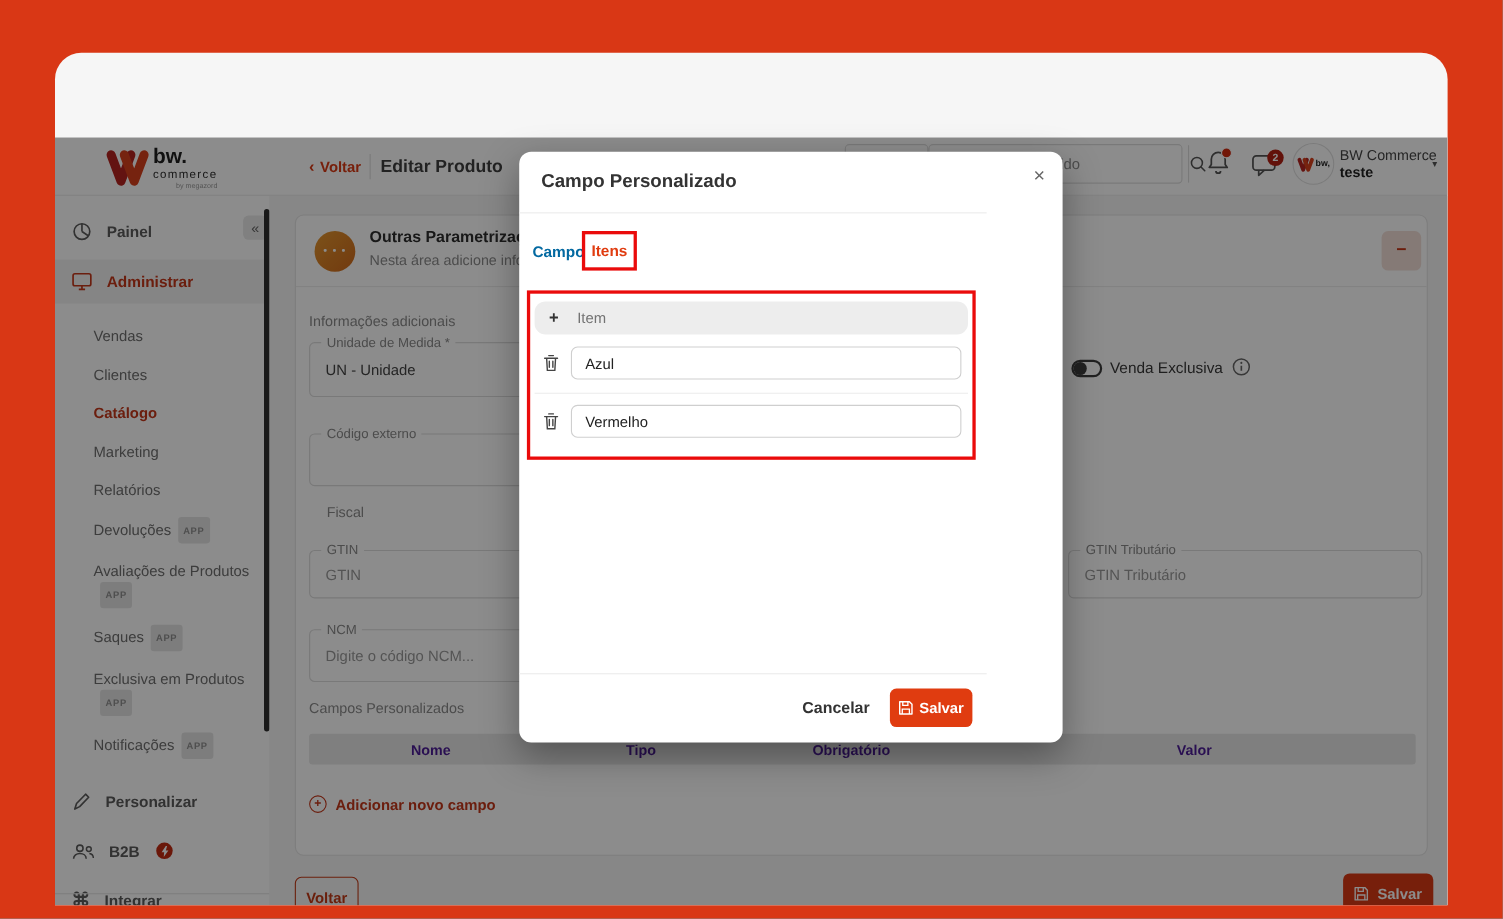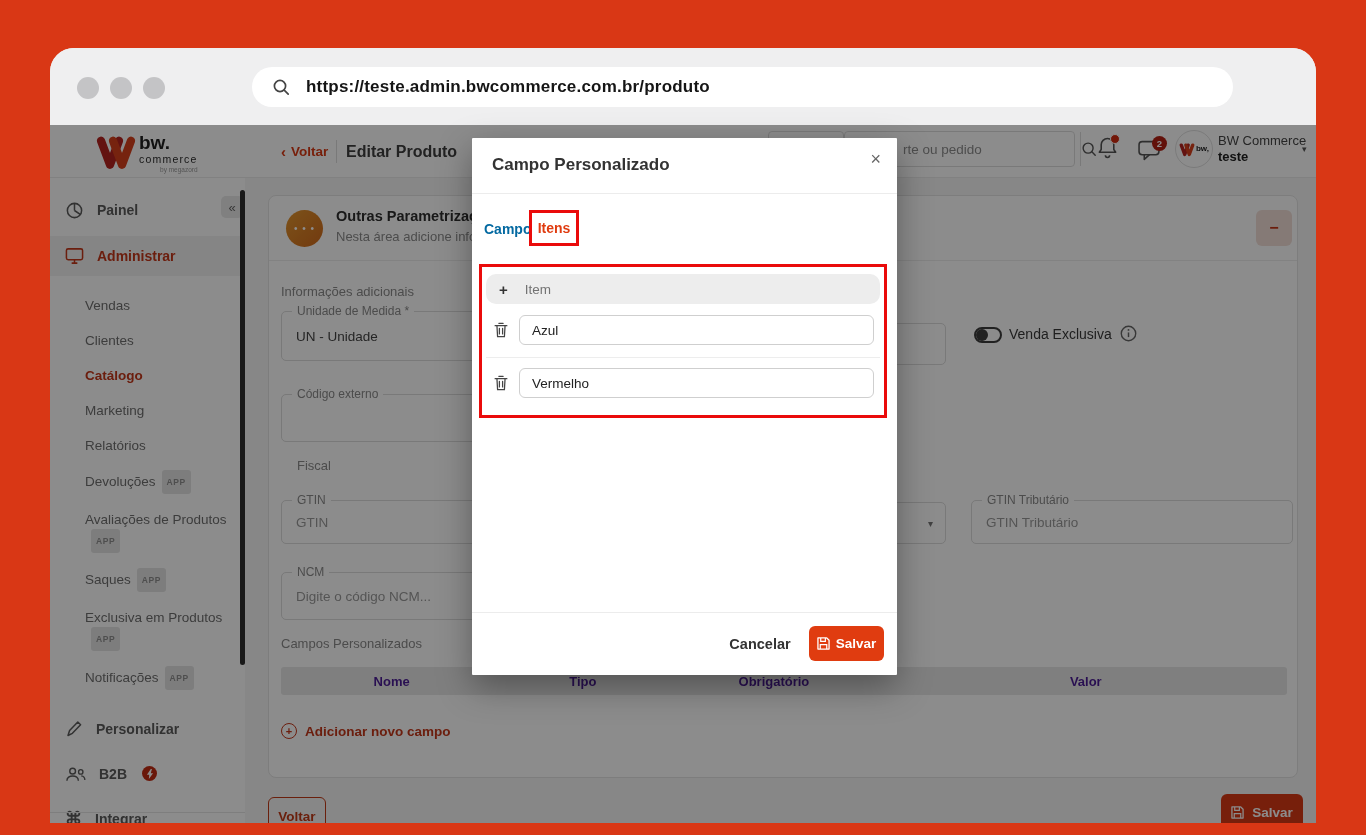--- a/index.html
+++ b/index.html
@@ -106,22 +106,22 @@
                  display:flex; align-items:center; justify-content:center; font-weight:700; }
   .voltar-btn { position:absolute; left:23px; top:619px; width:58px; height:38px; border:1.5px solid #c23a17;
                 border-radius:6px; color:#c23a17; font-size:13.5px; font-weight:600; background:transparent;
                 display:flex; align-items:center; justify-content:center; cursor:pointer; }
   .salvar-btn-page { position:absolute; left:976px; top:616px; width:82px; height:37px; background:#d93a15;
                 border:0; border-radius:6px; color:#fff; font-size:13.5px; font-weight:600;
                 display:flex; align-items:center; justify-content:center; gap:8px; cursor:pointer; }
 
   
   .overlay { position:absolute; left:0; top:77px; width:1266px; height:698px; background:rgba(0,0,0,.45); z-index:40; }
-  .modal { position:absolute; left:422px; top:90px; width:425px; height:537px; background:#fff; z-index:50;
-           border-radius:1px; box-shadow:0 12px 34px rgba(0,0,0,.35); }
+  .modal { position:absolute; left:422px; top:90px; width:494px; height:537px; background:#fff; z-index:50;
+           border-radius:11px; box-shadow:0 12px 34px rgba(0,0,0,.35); }
   .modal-title { position:absolute; left:20px; top:17px; font-size:17px; font-weight:600; color:#333; }
   .modal-close { position:absolute; right:16px; top:11px; font-size:18px; color:#666; cursor:pointer; }
   .modal-hdr-div { position:absolute; left:0; top:55px; width:425px; border-top:1px solid #ececec; }
   .tab { position:absolute; font-size:14px; font-weight:600; cursor:pointer; }
   .tab-campo { left:12px; top:83px; color:#0369a1; }
   .tab-itens { left:57px; top:72px; width:50px; height:36px; color:#e03c10; display:flex;
                align-items:center; justify-content:center; }
   .anno { border:3px solid #ea0b0b; pointer-events:none; z-index:60; position:absolute; }
   .anno-tab { left:57px; top:72px; width:50px; height:36px; }
   .anno-items { left:7px; top:126px; width:408px; height:154px; }
@@ -139,32 +139,20 @@
                 font-size:14.5px; font-weight:600; color:#333; cursor:pointer; background:none; border:0; font-family:inherit; }
   .modal-save { position:absolute; left:337px; top:488px; width:75px; height:35px; background:#e03c10;
                 border:0; border-radius:6px; color:#fff; font-size:13.5px; font-weight:600;
                 display:flex; align-items:center; justify-content:center; gap:6px; cursor:pointer; }
 </style>
 </head>
 <body>
 
 <div class="window">
 
-  <div class="chrome">
-    <div class="dot" style="left:27px"></div>
-    <div class="dot" style="left:60px"></div>
-    <div class="dot" style="left:93px"></div>
-    <div class="url-pill">
-      <svg width="18" height="18" viewBox="0 0 18 18">
-        <circle cx="8" cy="8" r="5.6" fill="none" stroke="#444" stroke-width="1.7"></circle>
-        <line x1="12.2" y1="12.2" x2="16.2" y2="16.2" stroke="#444" stroke-width="1.7" stroke-linecap="round"></line>
-      </svg>
-      <span class="url-text">https://teste.admin.bwcommerce.com.br/produto</span>
-    </div>
-  </div>
 
   <div class="appheader">
     <svg class="logo-mark" width="42" height="44" viewBox="0 0 56 46">
       <path d="M8 8 L20 40 L32 8" fill="none" stroke="#b5231f" stroke-width="11" stroke-linecap="round" stroke-linejoin="round"></path>
       <path d="M24 8 L36 40 L48 8" fill="none" stroke="#d8401c" stroke-width="11" stroke-linecap="round" stroke-linejoin="round"></path>
     </svg>
     <div class="logo-text">
       <div class="logo-brand">bw.</div>
       <div class="logo-word">commerce</div>
       <div class="logo-by">by megazord</div>

